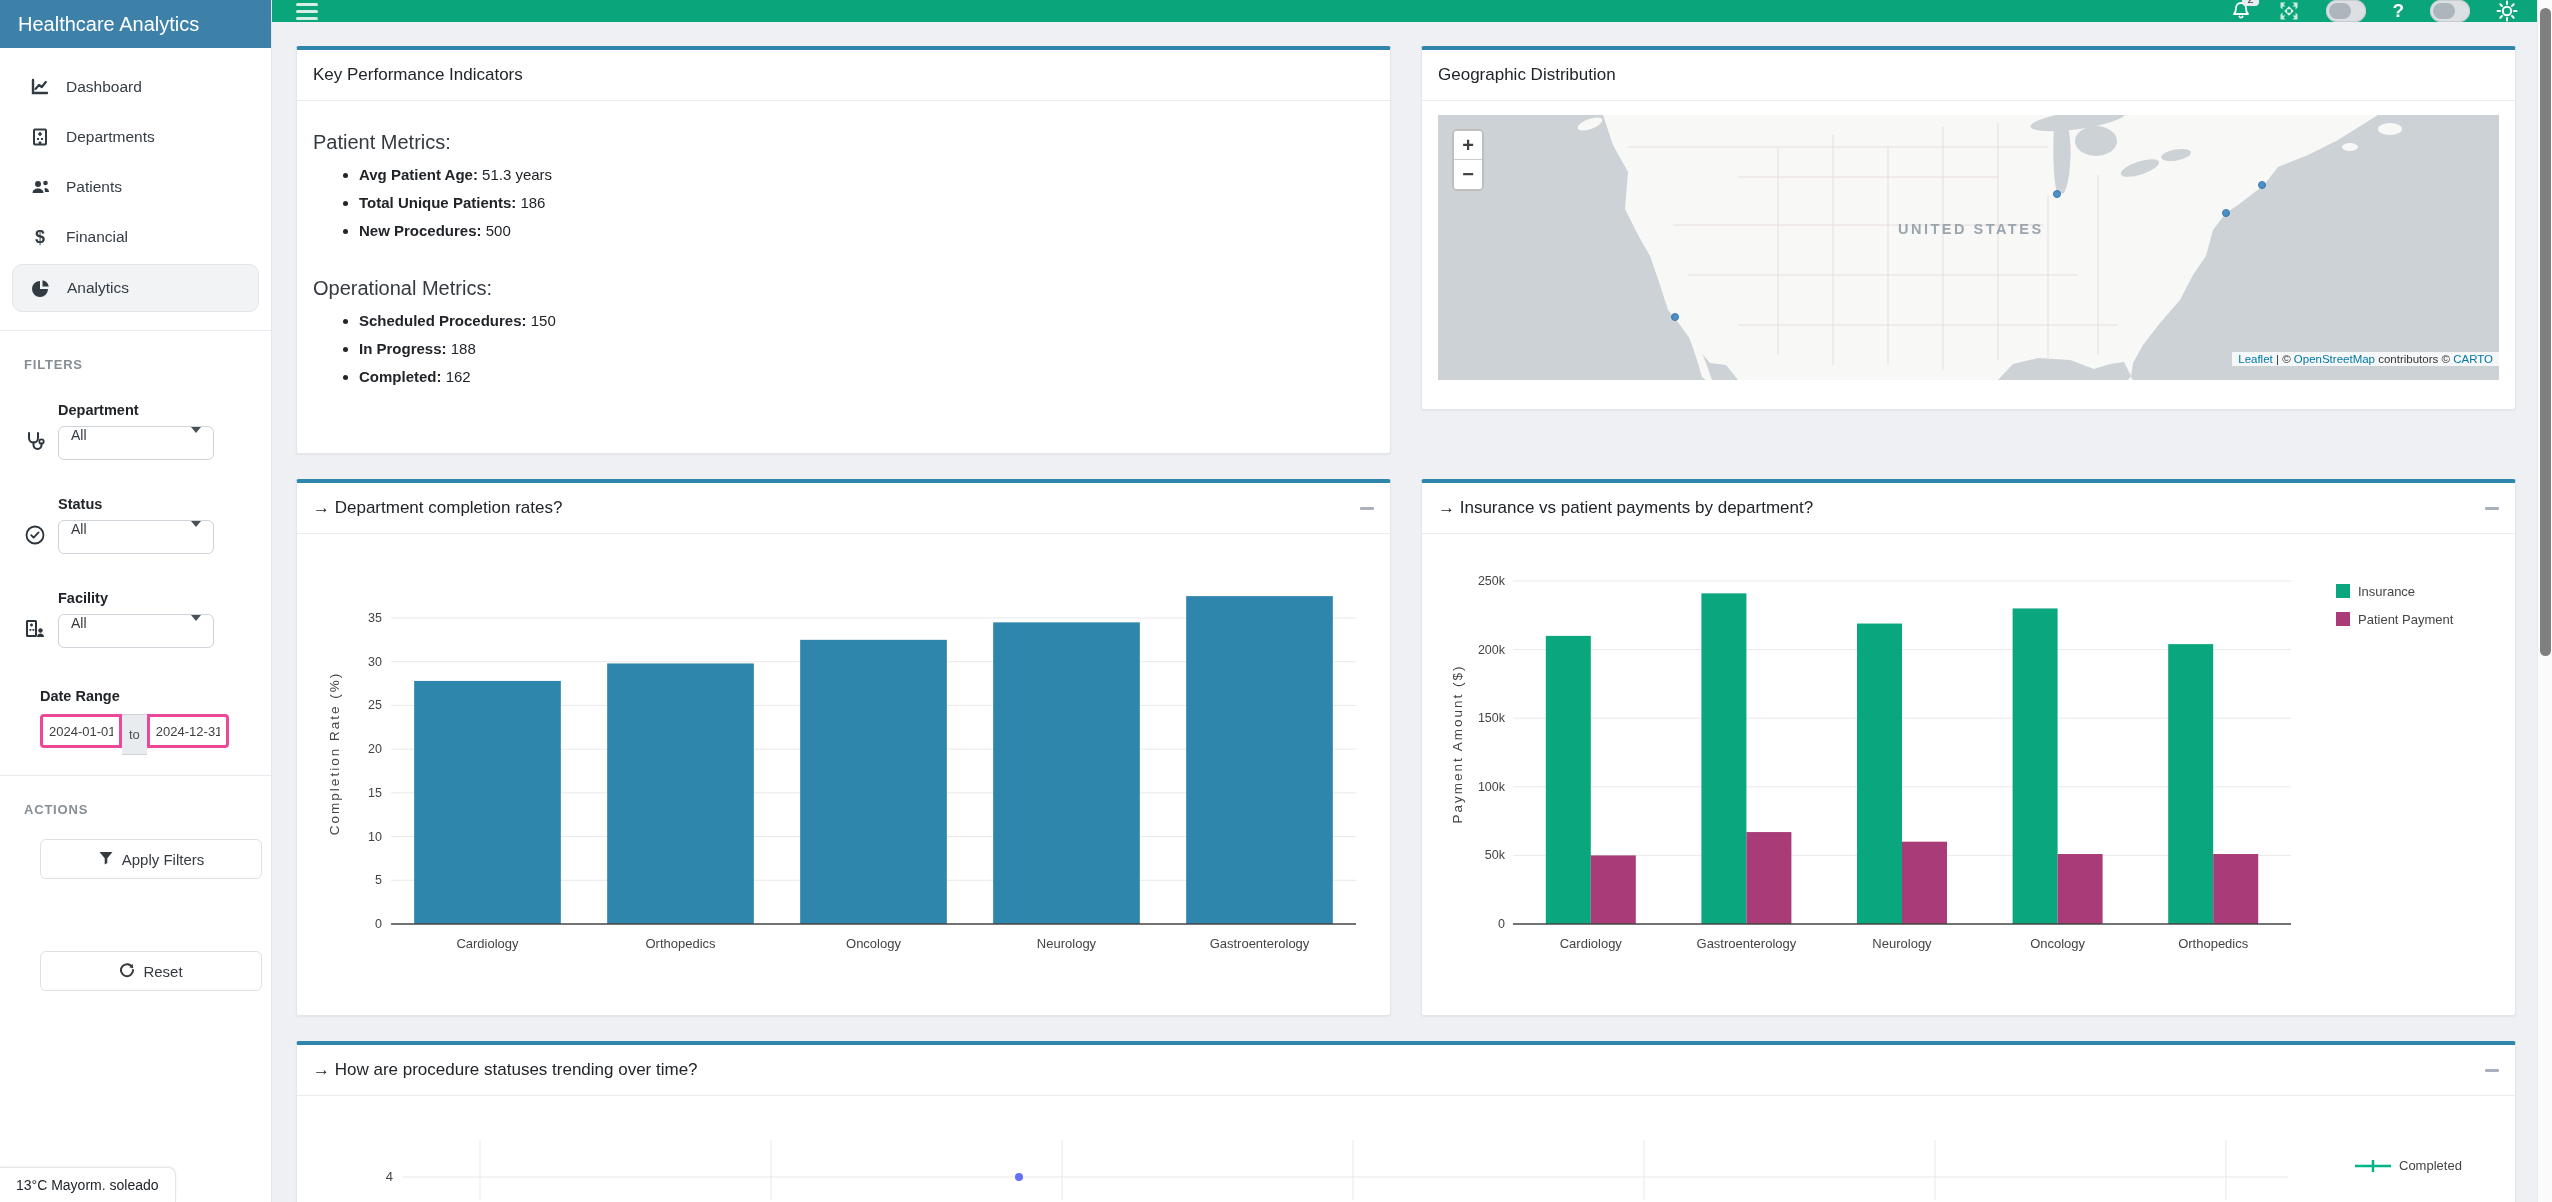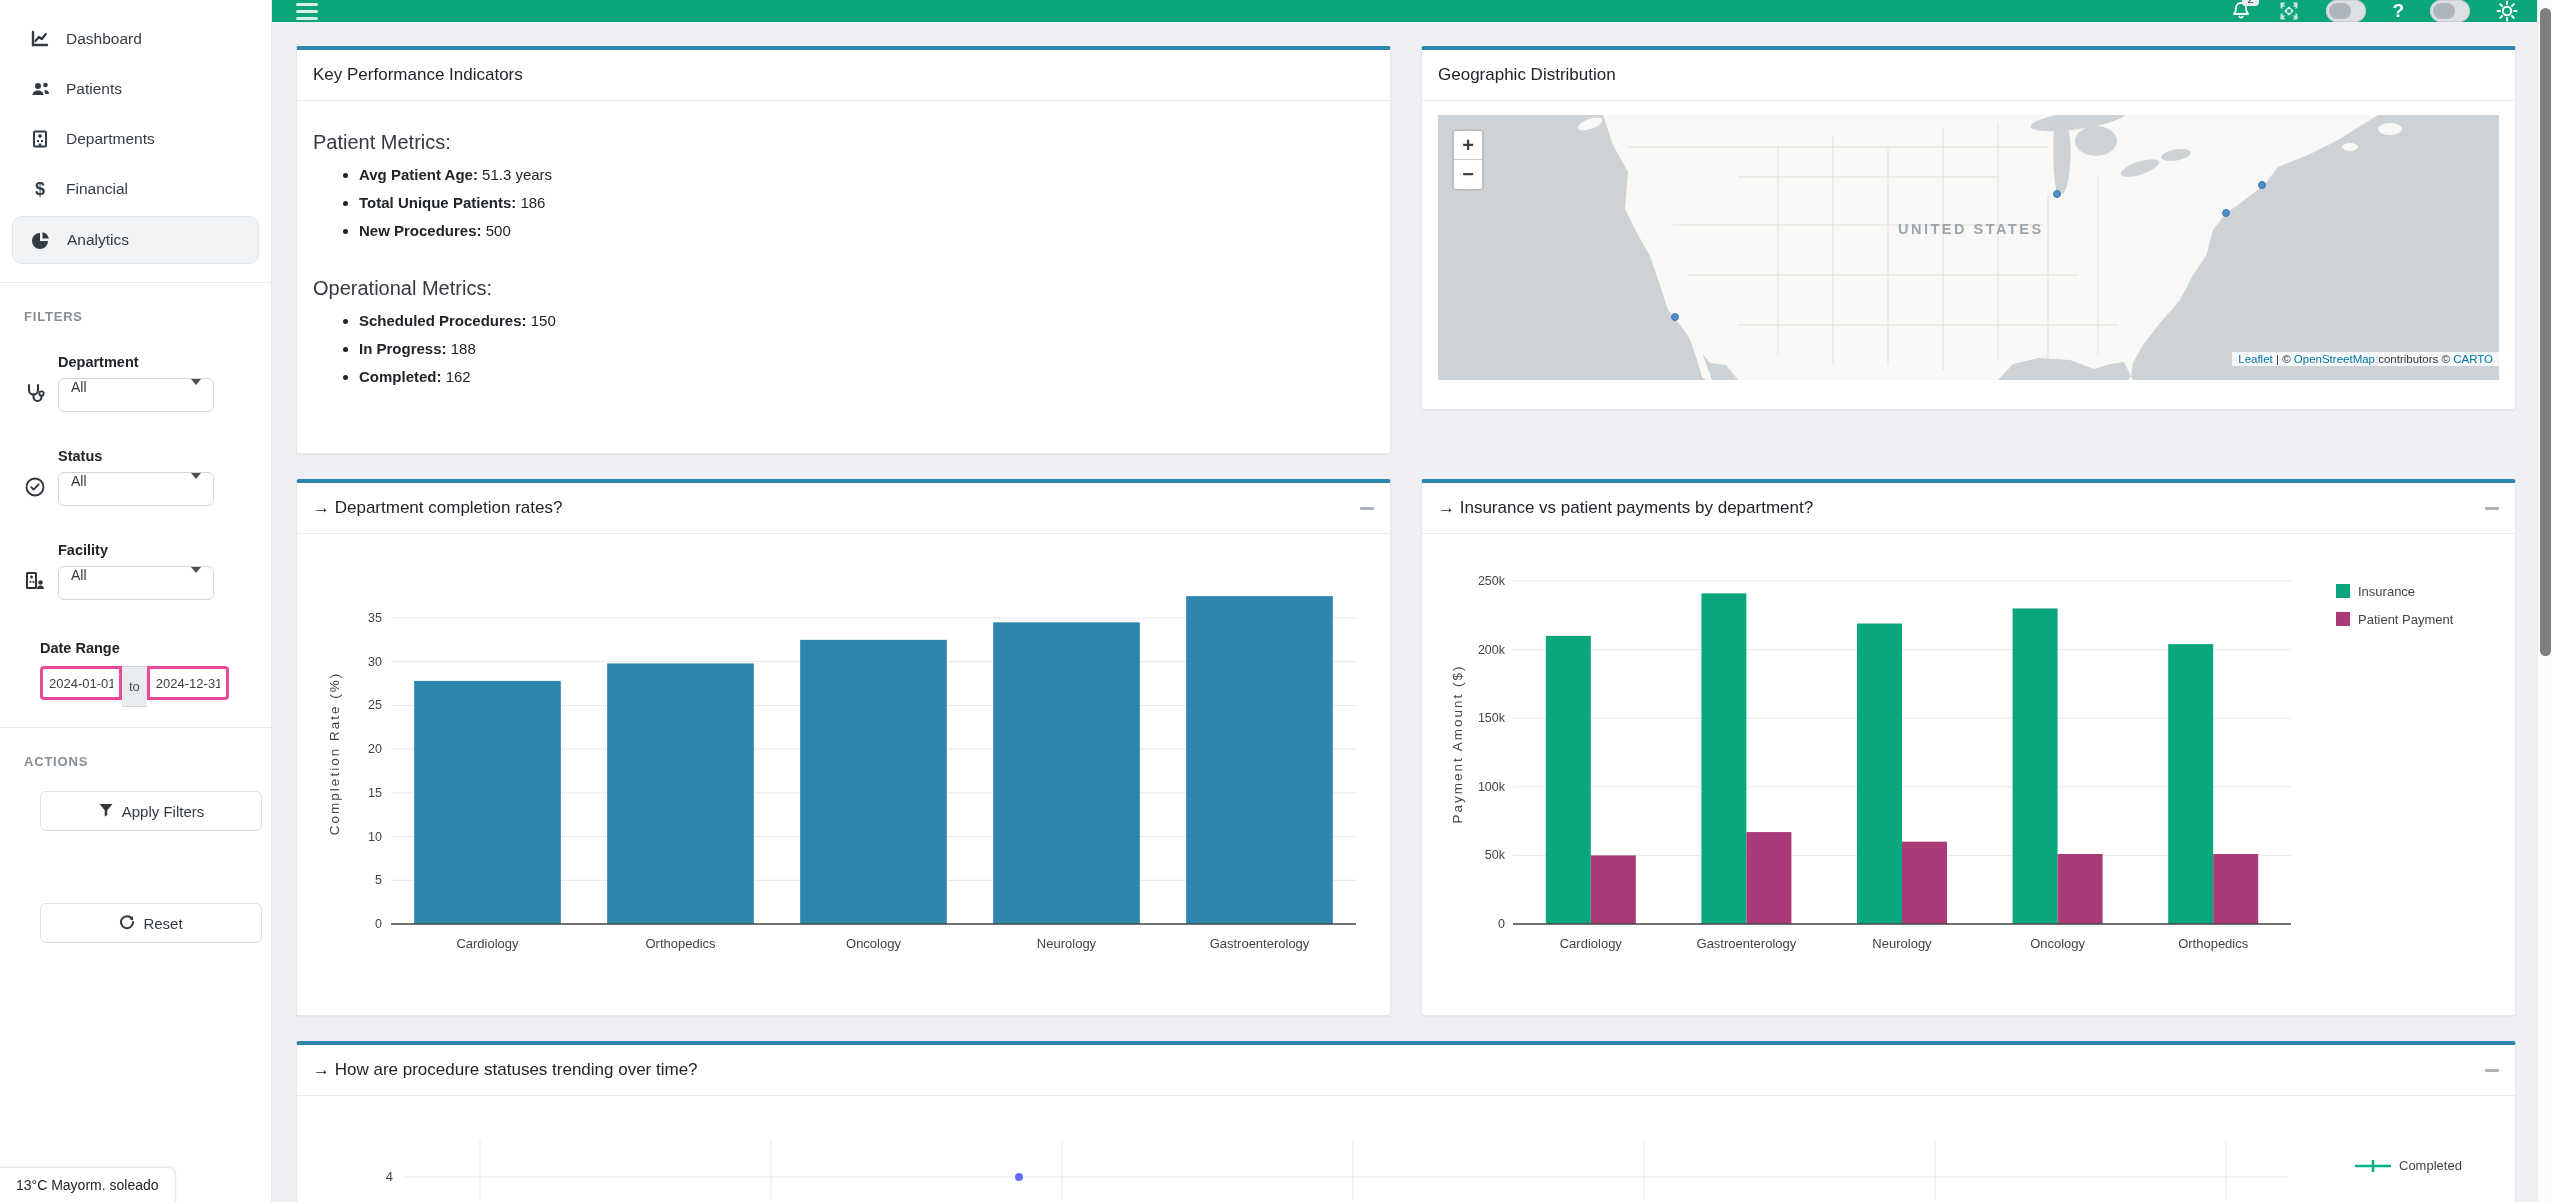--- a/index.html
+++ b/index.html
@@ -70,53 +70,54 @@
   .attribution .lnk { color:#0078A8; cursor:pointer; }
 
   svg.chart { display:block; }
 </style>
 </head>
 <body>
 
 <div class="app">
 
   <aside class="sidebar">
+    <div class="sidebar-header">Healthcare Analytics</div>
 
     <nav class="nav">
       <div class="nav-item">
         <span class="nicon">
           <svg width="20" height="20" viewBox="0 0 20 20">
               <path d="M3 3v13h14" stroke="#323a42" stroke-width="2.4" fill="none" stroke-linecap="round"></path>
               <path d="M5.5 12l3.5-4 2.8 2 4-5" stroke="#323a42" stroke-width="2.2" fill="none" stroke-linecap="round" stroke-linejoin="round"></path>
             </svg>
         </span>
         <span>Dashboard</span>
-      </div>
-      <div class="nav-item">
-        <span class="nicon">
-          <svg width="21" height="20" viewBox="0 0 21 20">
-              <circle cx="8" cy="7" r="3" fill="#323a42"></circle>
-              <path d="M2.5 16c0-3 2.5-4.5 5.5-4.5s5.5 1.5 5.5 4.5z" fill="#323a42"></path>
-              <circle cx="15.5" cy="6" r="2.3" fill="#323a42"></circle>
-              <path d="M14.5 11c2.8 0 4.5 1.4 4.5 4h-4" fill="#323a42"></path>
-            </svg>
-        </span>
-        <span>Patients</span>
       </div>
       <div class="nav-item">
         <span class="nicon">
           <svg width="20" height="20" viewBox="0 0 20 20">
               <rect x="4" y="2.5" width="12" height="15" rx="1" fill="none" stroke="#323a42" stroke-width="2"></rect>
               <path d="M10 5v4M8 7h4" stroke="#323a42" stroke-width="1.6"></path>
               <rect x="7" y="11" width="2" height="2" fill="#323a42"></rect>
               <rect x="11" y="11" width="2" height="2" fill="#323a42"></rect>
               <rect x="8.7" y="14.5" width="2.6" height="3" fill="#323a42"></rect>
             </svg>
         </span>
         <span>Departments</span>
+      </div>
+      <div class="nav-item">
+        <span class="nicon">
+          <svg width="21" height="20" viewBox="0 0 21 20">
+              <circle cx="8" cy="7" r="3" fill="#323a42"></circle>
+              <path d="M2.5 16c0-3 2.5-4.5 5.5-4.5s5.5 1.5 5.5 4.5z" fill="#323a42"></path>
+              <circle cx="15.5" cy="6" r="2.3" fill="#323a42"></circle>
+              <path d="M14.5 11c2.8 0 4.5 1.4 4.5 4h-4" fill="#323a42"></path>
+            </svg>
+        </span>
+        <span>Patients</span>
       </div>
       <div class="nav-item">
         <span class="nicon">
           <svg width="20" height="20" viewBox="0 0 20 20">
               <text x="10" y="16" text-anchor="middle" font-size="18" font-weight="bold" fill="#323a42" font-family="Liberation Sans, sans-serif">$</text>
             </svg>
         </span>
         <span>Financial</span>
       </div>
       <div class="nav-item active">

